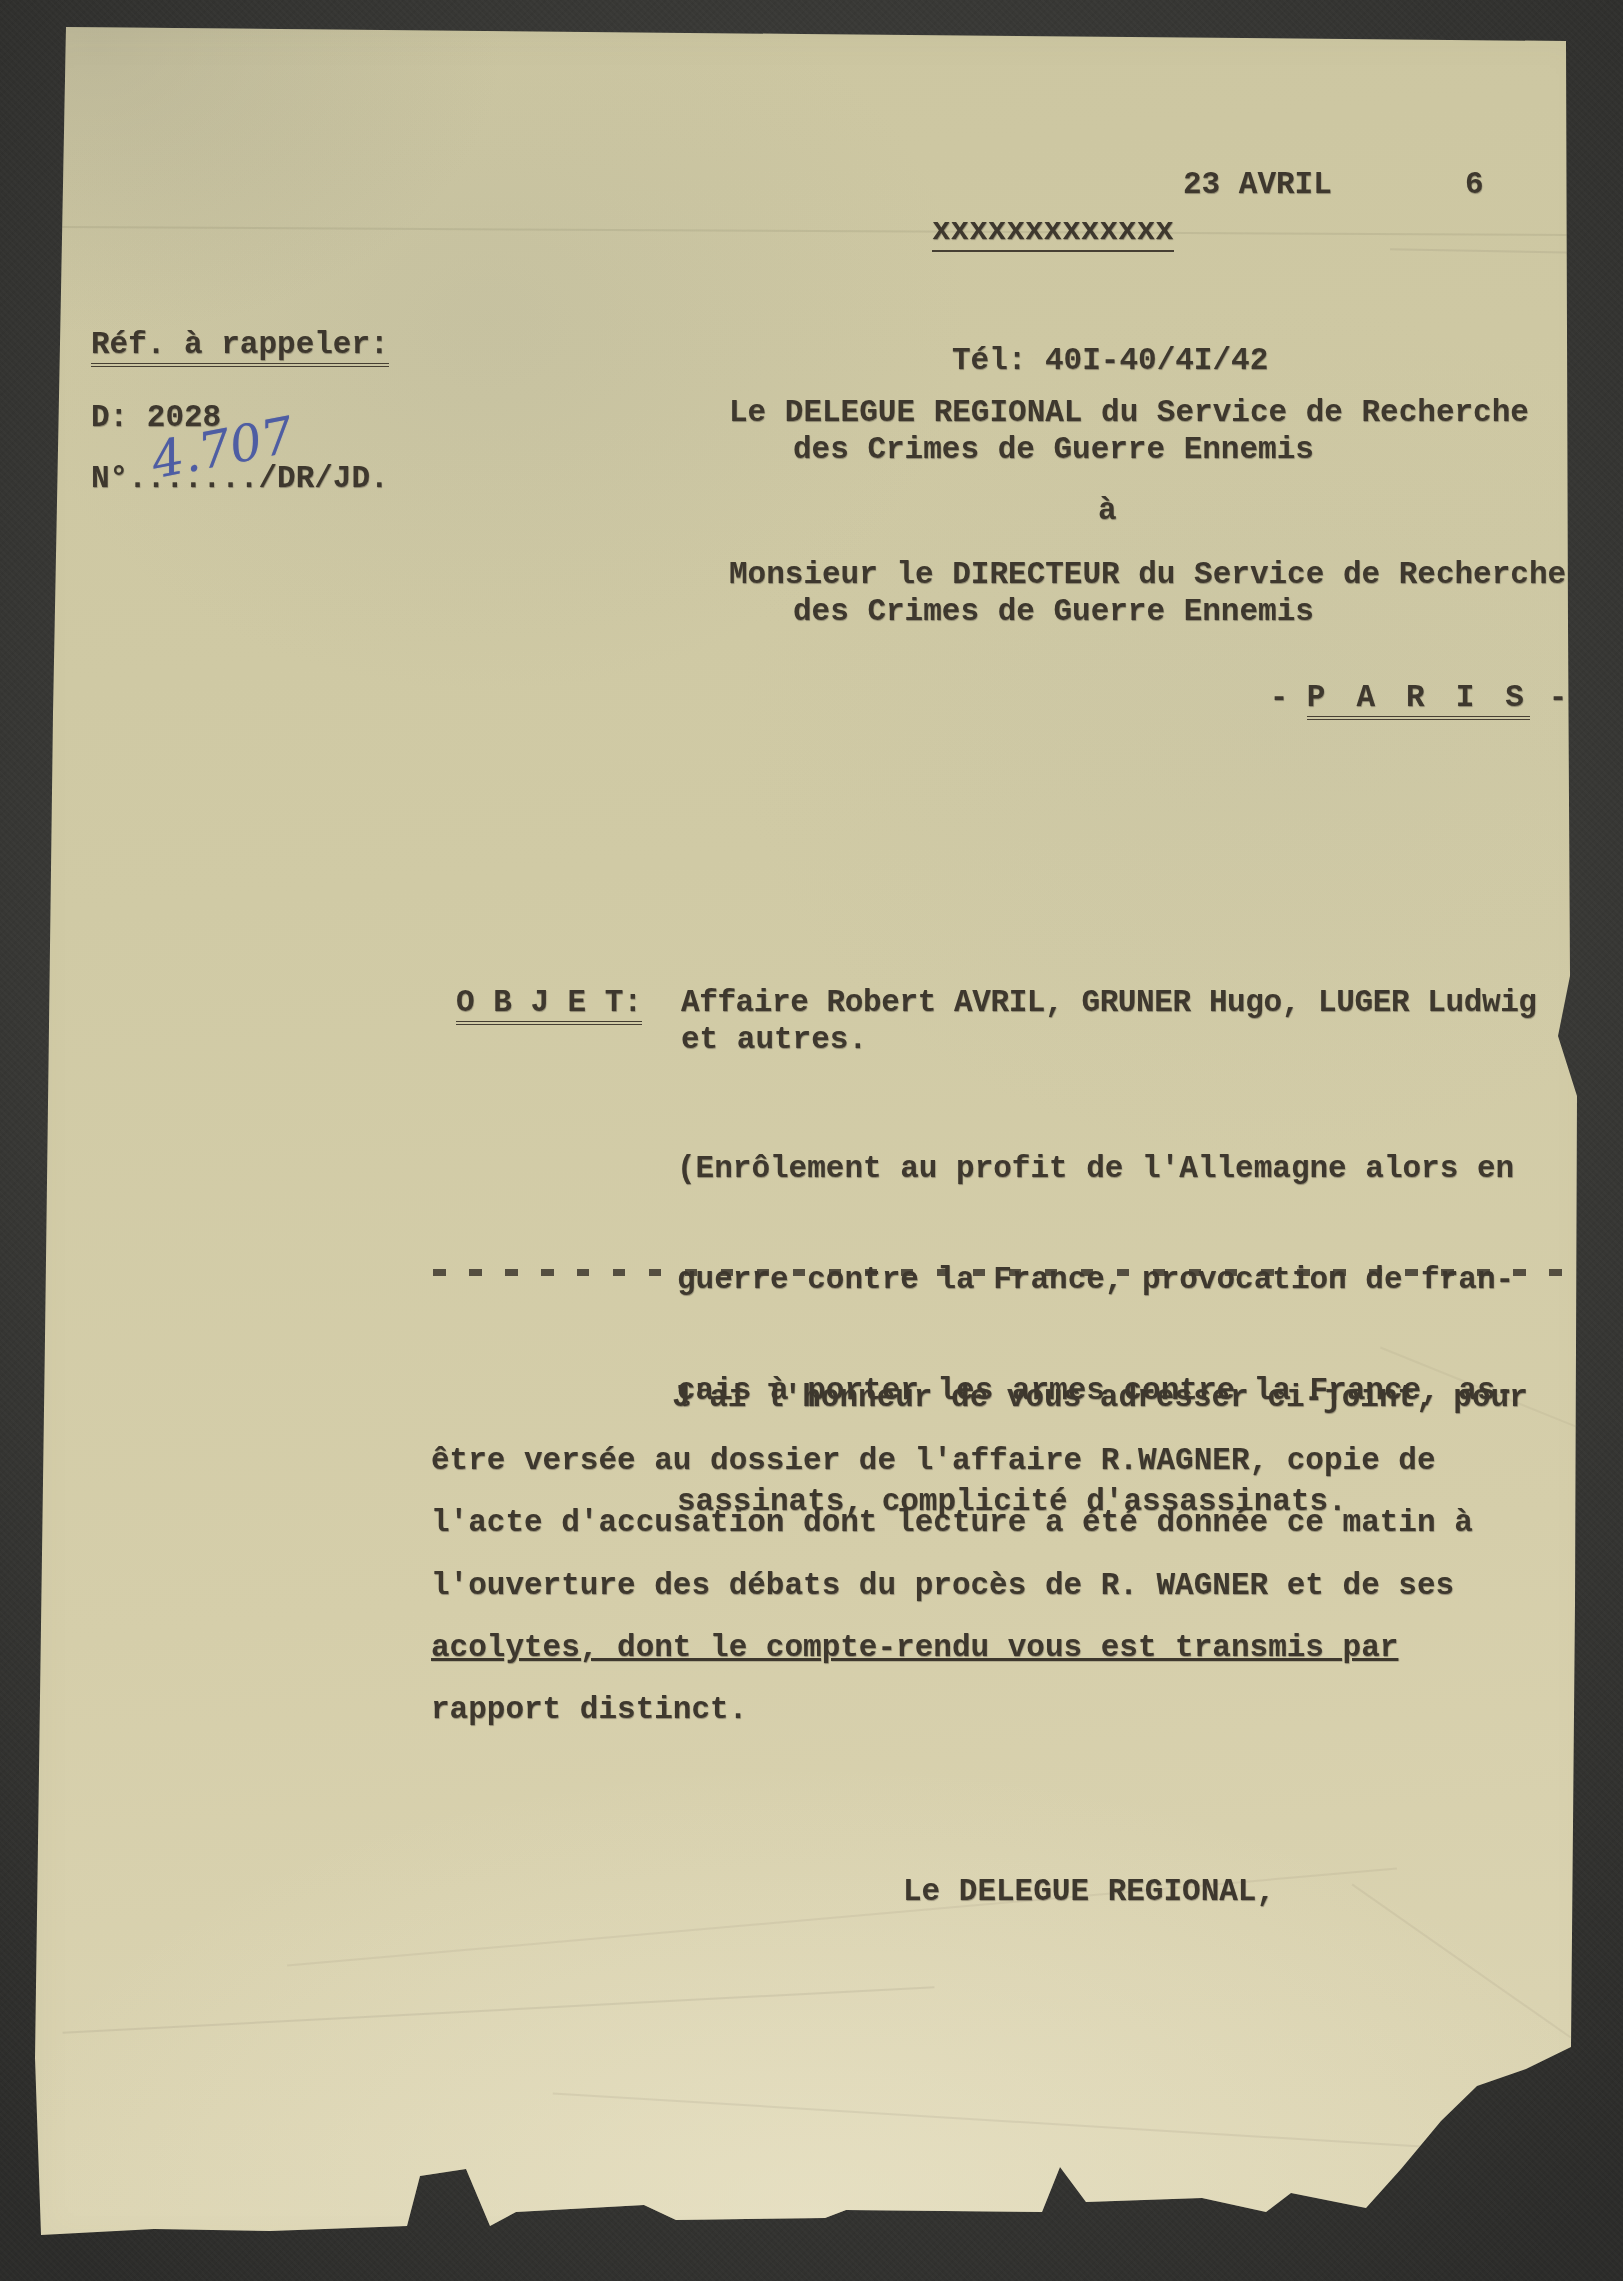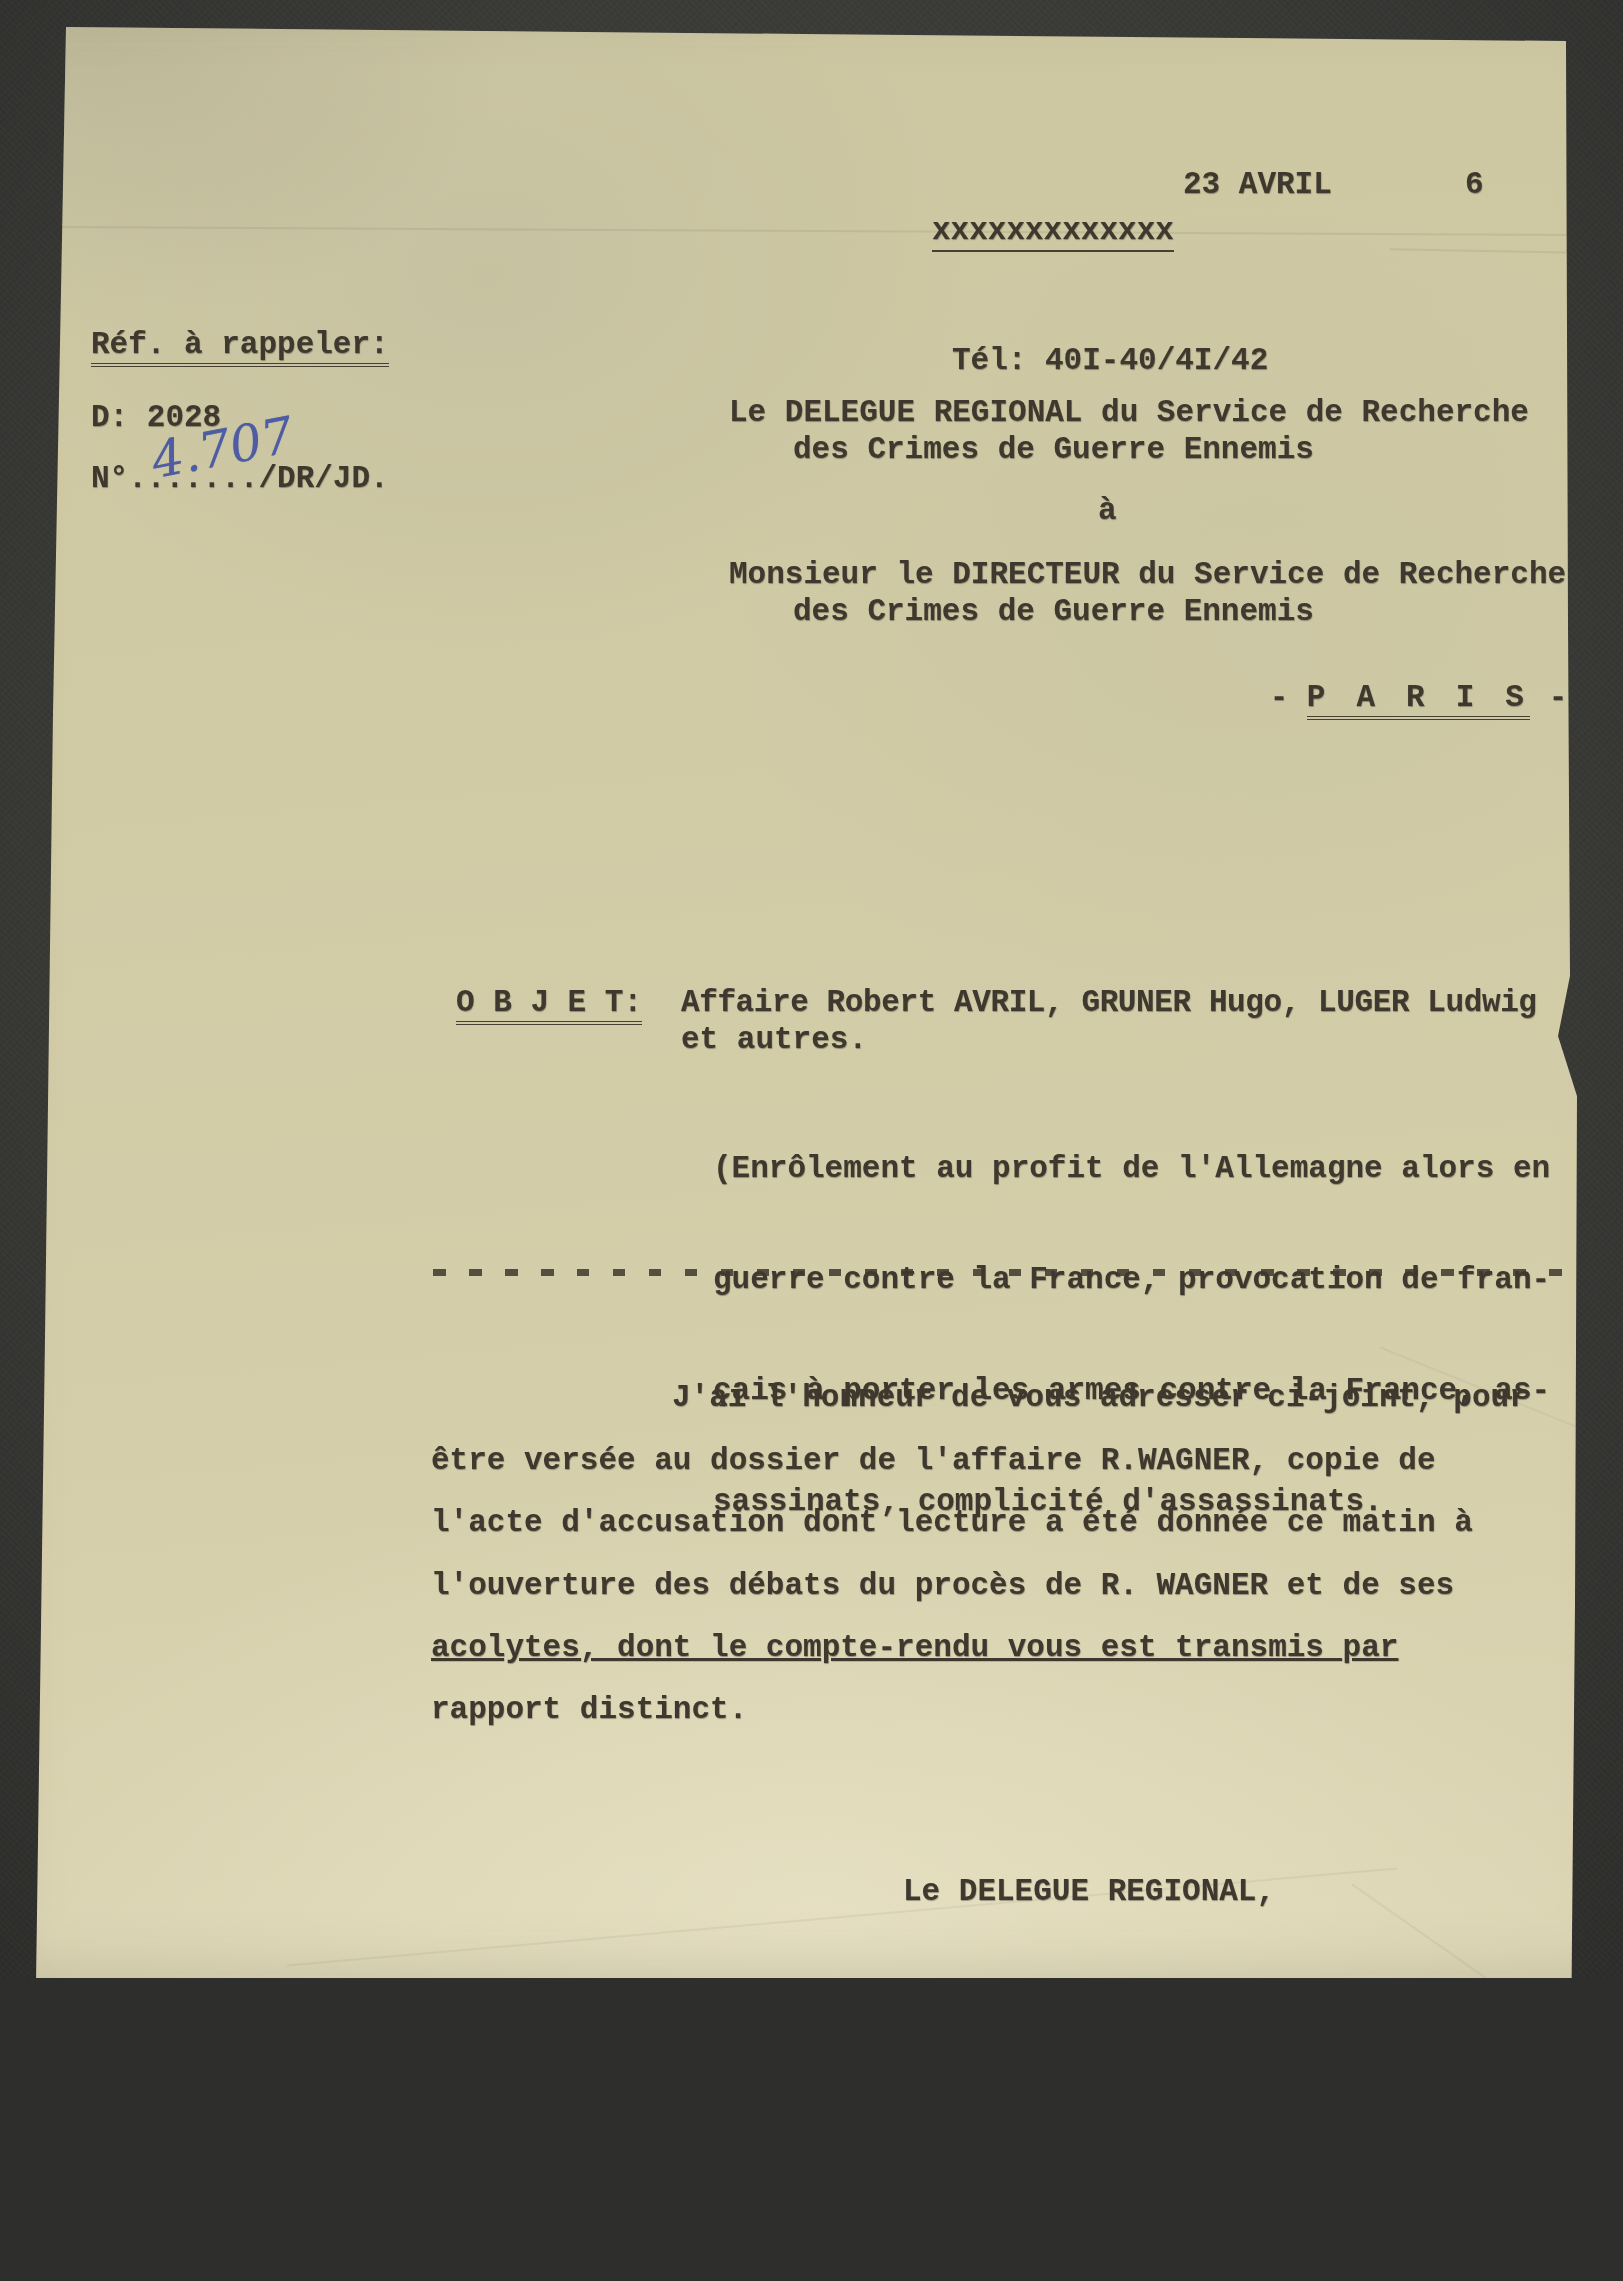--- a/index.html
+++ b/index.html
@@ -1,16 +1,16 @@
 <!DOCTYPE html>
 <html style="font-size:14.3px"><head>
 <meta charset="utf-8">
 <style>
   html,body{margin:0;padding:0;background:#2e2e2c;}
-  .stage{position:relative;width:1624px;height:1978px;overflow:hidden;
+  .stage{position:relative;width:1624px;height:2281px;overflow:hidden;
     background:radial-gradient(ellipse 1248px 1604px at 50% 42%, #434340 0%, #3a3a37 55%, #2c2c2a 100%);
     font-family:"Liberation Mono","DejaVu Sans Mono",monospace;}
   .stage::before{content:"";position:absolute;inset:0;
     background:repeating-linear-gradient(45deg, rgba(255,255,255,0.015) 0 1.8px, transparent 1.8px 4.5px),
                repeating-linear-gradient(-45deg, rgba(0,0,0,0.035) 0 1.8px, transparent 1.8px 5.3px);}
   .sheet{position:absolute;inset:0;
     clip-path:polygon(66px 27px,802px 34px,1566px 41px,1568px 624px,1570px 976px,1558px 1036px,1577px 1096px,1575px 1604px,1571px 2047px,1526px 2069px,1477px 2086px,1441px 2121px,1401px 2169px,1366px 2208px,1291px 2193px,1266px 2212px,1202px 2198px,1086px 2202px,1060px 2167px,1042px 2212px,846px 2210px,825px 2218px,676px 2220px,644px 2205px,516px 2212px,490px 2226px,466px 2169px,420px 2176px,407px 2226px,270px 2231px,154px 2229px,41px 2235px,35px 2058px,45px 1337px,53px 713px);
     background:
       radial-gradient(ellipse 624px 446px at 6% 2%, rgba(150,148,130,0.28), transparent 65%),
       radial-gradient(ellipse 802px 624px at 30% 14%, rgba(168,168,150,0.20), transparent 60%),
@@ -60,21 +60,21 @@
 
     <div class="ink" style="left:729px;top:556px;">Monsieur le DIRECTEUR du Service de Recherche</div>
     <div class="ink" style="left:793px;top:593px;">des Crimes de Guerre Ennemis</div>
     <div class="ink" style="left:1158px;top:642px;">
       <span>-</span><span> </span><span class="u-double paris-letters">P A R I S</span><span> </span><span>-</span>
     </div>
 
     <div class="ink" style="left:456px;top:984px;"><span class="u-double">O B J E T:</span></div>
     <div class="ink" style="left:681px;top:984px;letter-spacing:-0.4px;">Affaire Robert AVRIL, GRUNER Hugo, LUGER Ludwig</div>
     <div class="ink" style="left:681px;top:1021px;">et autres.</div>
-    <div class="ink charges" style="left:677px;top:1076px;margin-left:36px;">
+    <div class="ink charges" style="left:677px;top:1076px;">
       <div>(Enrôlement au profit de l'Allemagne alors en</div>
       <div>guerre contre la France, provocation de fran-</div>
       <div>çais à porter les armes contre la France, as-</div>
       <div>sassinats, complicité d'assassinats.</div>
     </div>
 
     <div class="dashrule" style="left:433px;top:1269px;width:1151px;"></div>
 
     <div class="ink bodyline" style="left:672px;top:1379px;">J'ai l'honneur de vous adresser ci-joint, pour</div>
     <div class="ink bodyline" style="left:431px;top:1442px;">être versée au dossier de l'affaire R.WAGNER, copie de</div>

